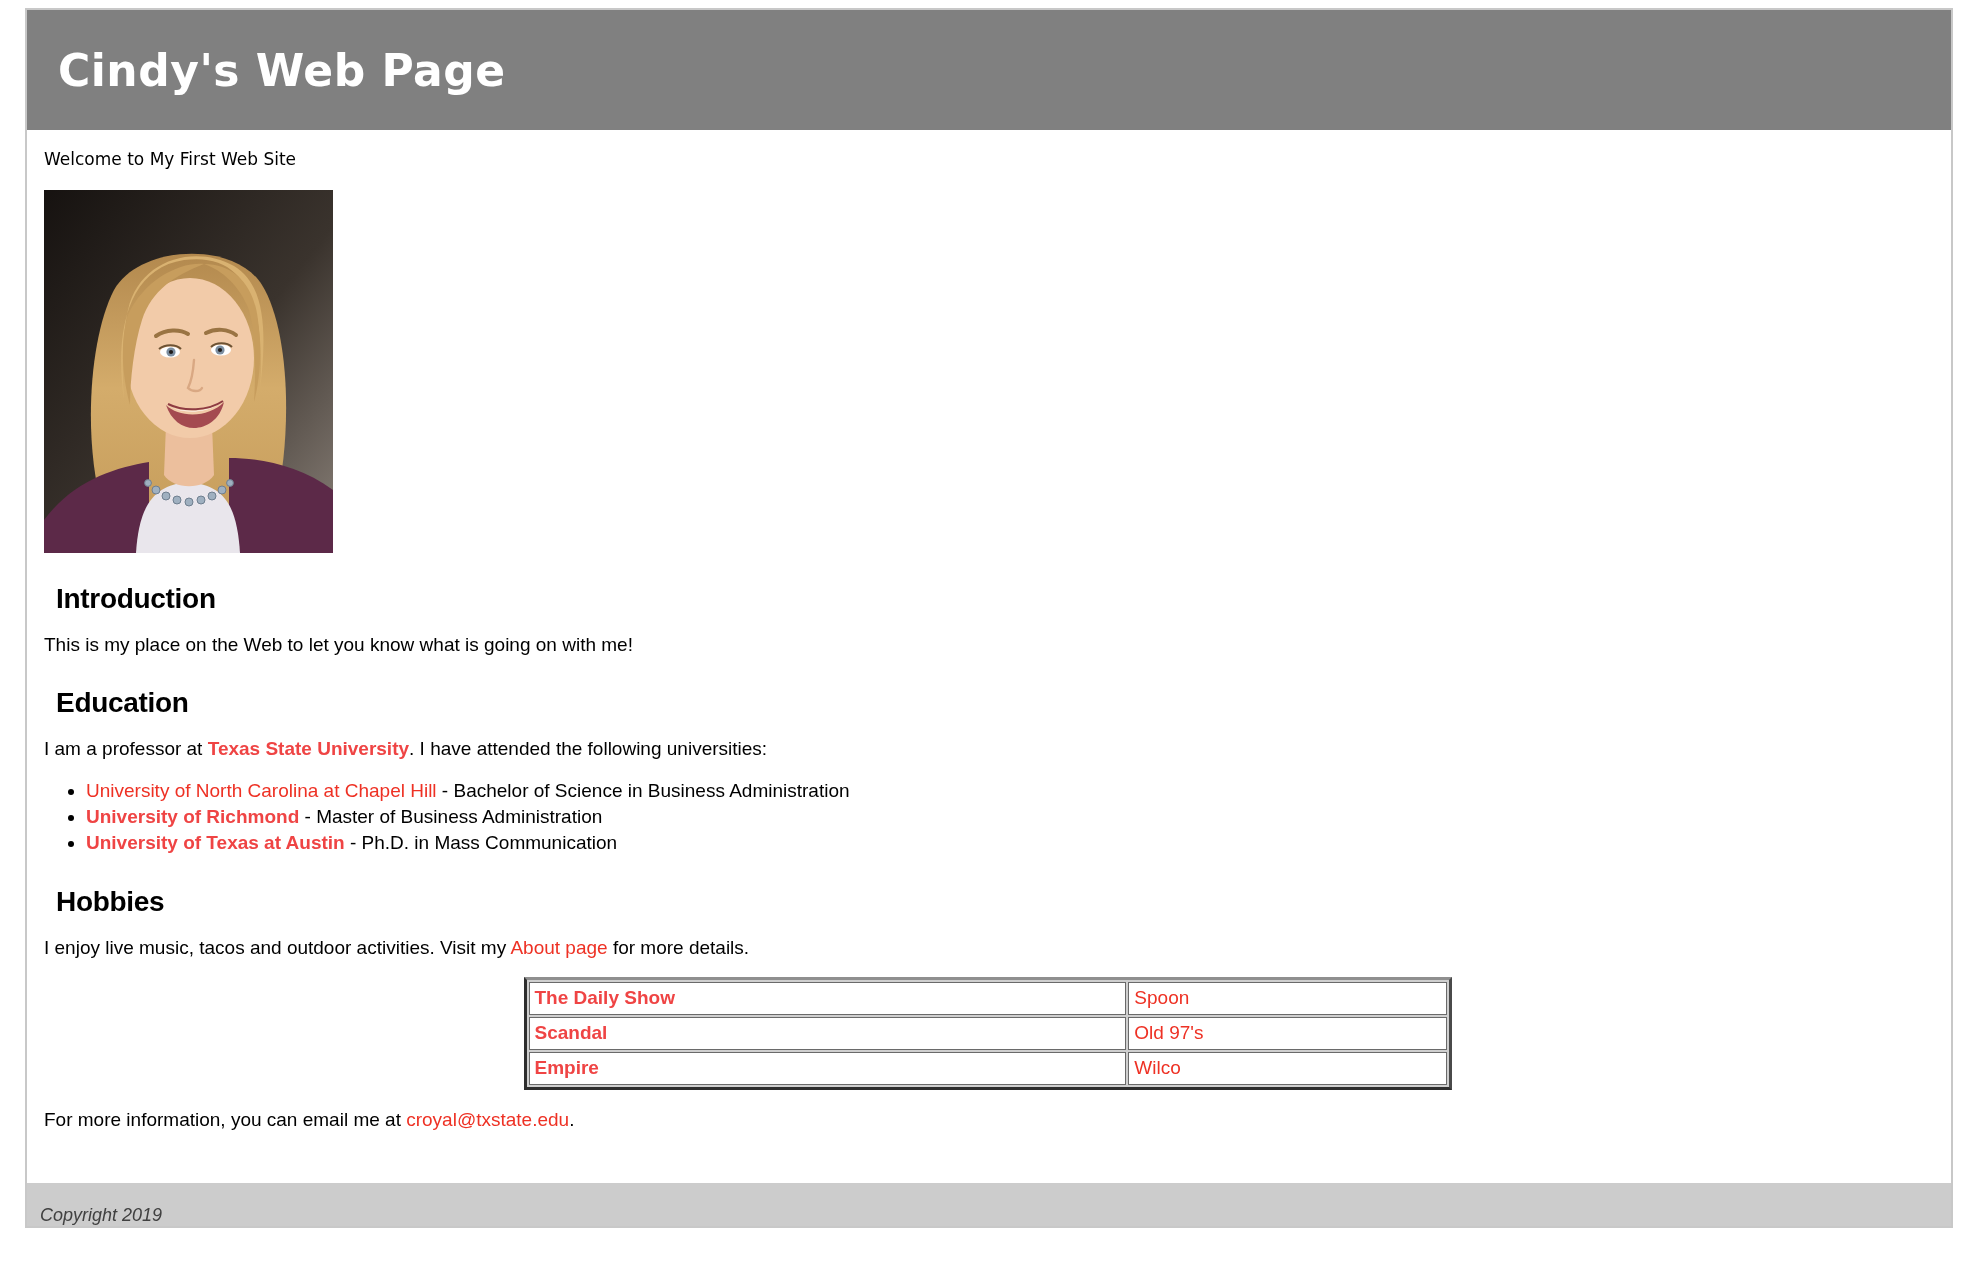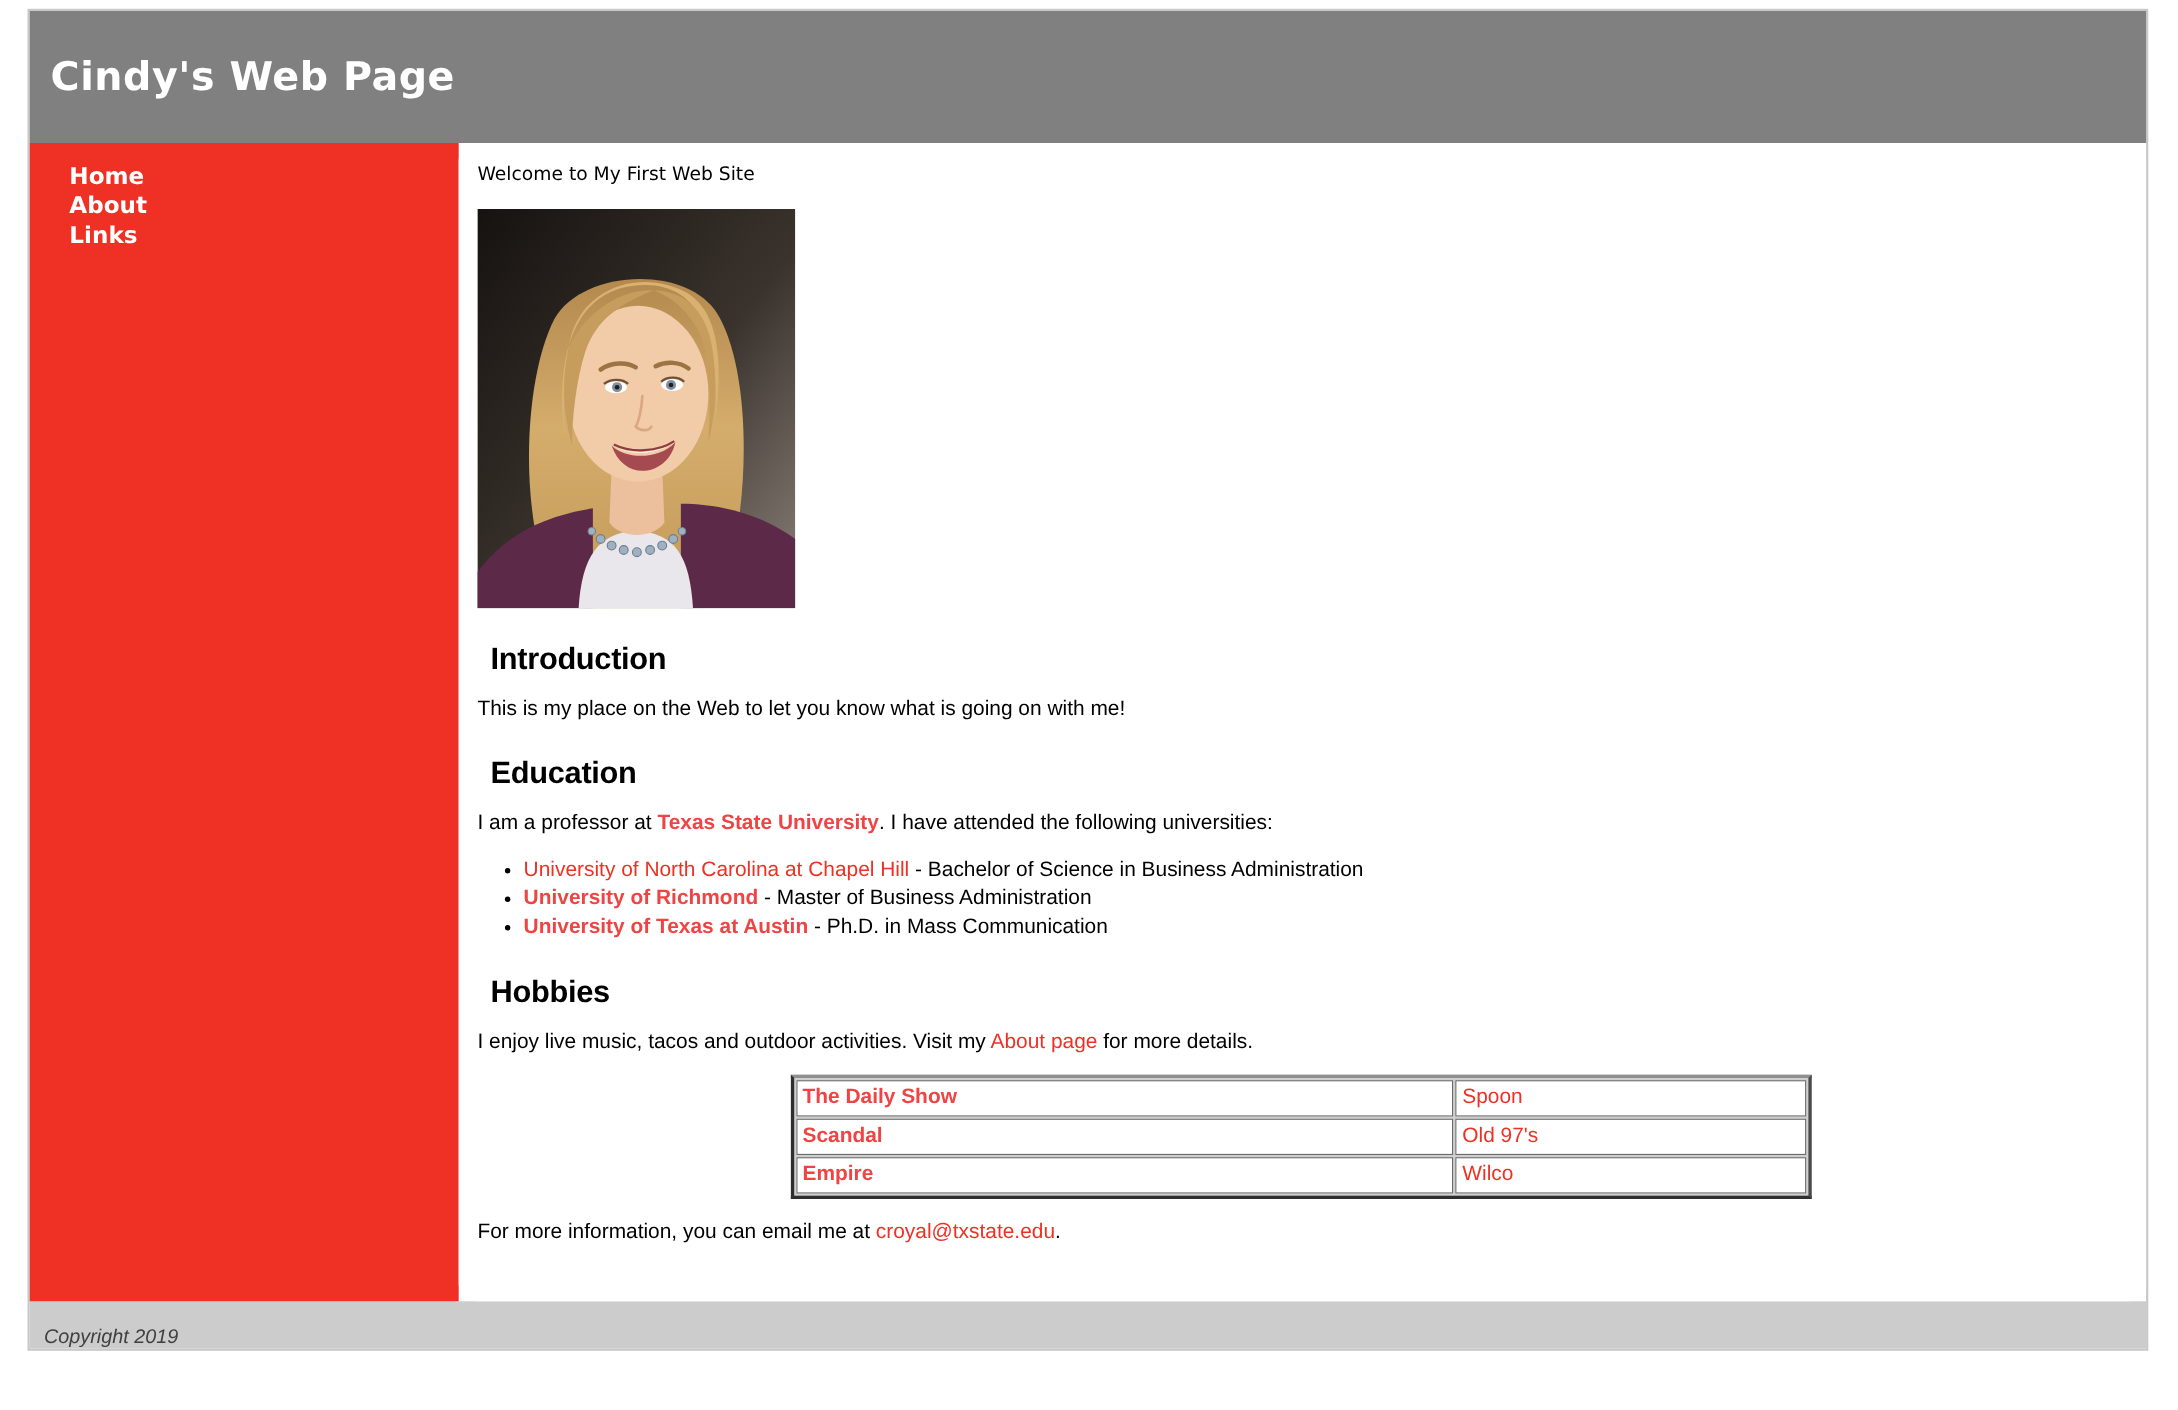--- a/index.html
+++ b/index.html
@@ -1,20 +1,20 @@
 <!DOCTYPE html>
 <html><head>
 <meta charset="utf-8">
 <style>
   html,body{margin:0;padding:0;background:#ffffff;}
   body{width:1980px;height:1282px;position:relative;font-family:"Liberation Sans",sans-serif;}
   .frame{position:absolute;left:25px;top:8px;width:1928px;border:2px solid #c8c8c8;box-sizing:border-box;background:#ffffff;}
   
   .site-header{height:120px;background:#808080;display:flex;align-items:center;padding-left:19px;box-sizing:border-box;}
-  .site-header h1{margin:0;color:#ffffff;font-family:"DejaVu Sans",sans-serif;font-weight:bold;font-size:36px;letter-spacing:0.5px;}
+  .site-header h1{margin:12px;color:#ffffff;font-family:"DejaVu Sans",sans-serif;font-weight:bold;font-size:44px;letter-spacing:0.5px;}
   
   .row{display:flex;min-height:1053px;align-items:stretch;}
   .sidenav{width:390px;min-width:390px;background:#ee3124;padding:17px 0 0 36px;box-sizing:border-box;}
   .sidenav a{display:block;color:#ffffff;font-family:"DejaVu Sans",sans-serif;font-weight:bold;font-size:21px;line-height:27px;text-decoration:none;}
   .main{flex:1;background:#ffffff;padding:0 20px 18px 17px;box-sizing:border-box;font-size:19px;color:#000;border-radius:16px;}
   .welcome{font-family:"DejaVu Sans",sans-serif;font-size:17px;margin:6px 0 0 0;}
   .photo-wrap{margin:18px 0 0 0;}
   .photo-wrap svg{display:block;}
   h2{font-size:28px;font-weight:bold;margin:30px 0 17px 12px;letter-spacing:-0.3px;}
   .main p{margin:17px 0;line-height:25px;}
@@ -36,25 +36,20 @@
 <body>
 
 <div class="frame">
 
   <div class="site-header">
     <h1>Cindy's Web Page</h1>
   </div>
 
   <div class="row">
 
-    <nav class="sidenav">
-      <a href="#">Home</a>
-      <a href="#">About</a>
-      <a href="#">Links</a>
-    </nav>
 
     <div class="main">
 
       <p class="welcome">Welcome to My First Web Site</p>
 
       <div class="photo-wrap">
         <svg width="289" height="363" viewBox="0 0 289 363">
           <defs>
             <linearGradient id="bg" x1="0" y1="0" x2="1" y2="1">
               <stop offset="0" stop-color="#161210"></stop>

